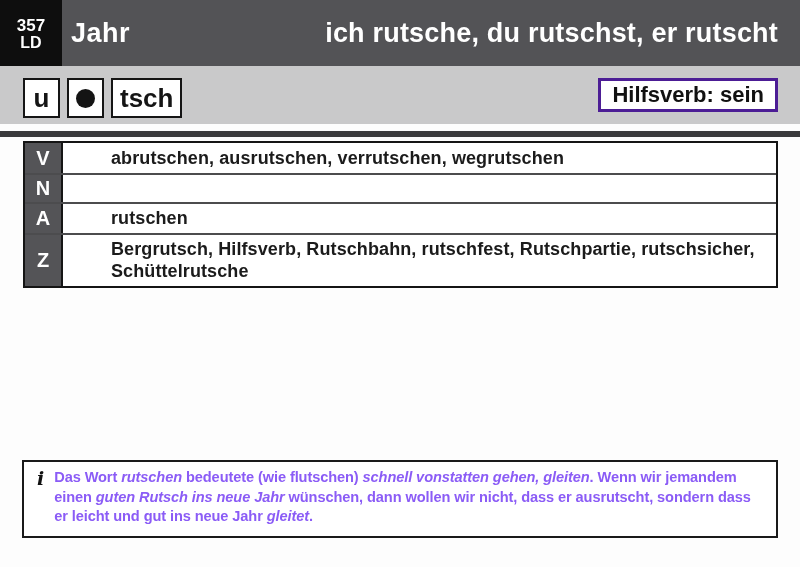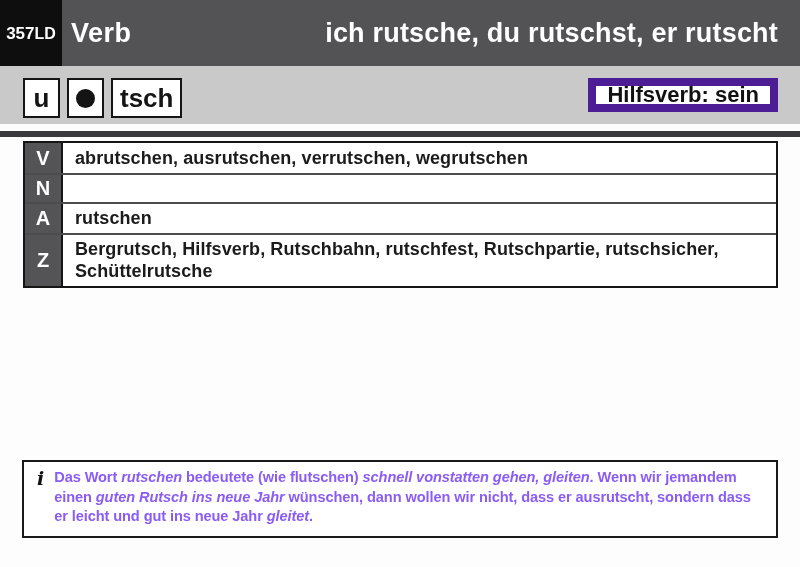--- a/index.html
+++ b/index.html
@@ -6,21 +6,21 @@
   html, body { width: 800px; height: 567px; background: #fdfdfd; overflow: hidden; }
   body { font-family: "Liberation Sans", sans-serif; }
 
   
   .header {
     height: 66px; background: #535356;
     display: flex; align-items: stretch;
   }
   .num-box {
     width: 62px; background: #0e0e0e; color: #fff;
-    display: flex; align-items: center; justify-content: center;
+    display: flex; flex-direction: column; align-items: center; justify-content: center;
     line-height: 1.05; padding-top: 2px;
   }
   .num-box .num { font-size: 17px; font-weight: bold; }
   .num-box .code { font-size: 16px; font-weight: bold; }
   .word-class {
     color: #fff; font-size: 27px; font-weight: bold;
     align-self: center; margin-left: 9px; letter-spacing: 0.5px;
   }
   .conjugation {
     color: #fff; font-size: 27px; font-weight: bold;
@@ -36,21 +36,21 @@
   .sound-box {
     height: 40px; min-width: 37px; background: #fff; border: 2px solid #151515;
     display: flex; align-items: center; justify-content: center;
     font-size: 26px; font-weight: bold; color: #151515; padding: 0 7px;
     margin-right: 7px;
   }
   .dot {
     width: 19px; height: 19px; border-radius: 50%; background: #141414; display: block;
   }
   .aux-box {
-    height: 34px; background: #fff; border: 8px solid #4c1d95;
+    height: 34px; background: #fff; border: 3px solid #4c1d95;
     display: flex; align-items: center; margin-left: auto; padding: 0 11px;
     font-size: 22px; font-weight: bold; color: #111;
   }
 
   
   .rule { height: 6px; background: #3b3b3d; margin-top: 7px; }
 
   
   .word-table {
     margin: 4px 22px 0 23px; border: 2px solid #151515; background: #fff;
@@ -61,20 +61,21 @@
     width: 38px; flex: 0 0 38px; background: #545457; color: #fff;
     border-right: 2px solid #151515;
     display: flex; align-items: center; justify-content: center;
     font-size: 20px; font-weight: bold;
   }
   .wt-content {
     flex: 1; display: flex; align-items: center;
     padding: 3px 10px 4px 12px;
     font-size: 18px; font-weight: bold; color: #1b1b1b; line-height: 22px;
     letter-spacing: 0.1px;
+    margin-left: 36px;
   }
   .h-v { min-height: 32px; } .h-n { min-height: 29px; } .h-a { min-height: 31px; } .h-z { min-height: 50px; }
 
   
   .info-box {
     margin: 172px 22px 0 22px; border: 2px solid #1a1a1a; background: #fff;
     display: flex; align-items: flex-start; padding: 6px 10px 9px 7px;
     min-height: 78px;
   }
   .info-icon {
@@ -88,21 +89,21 @@
   .info-text .it { font-style: italic; }
 </style>
 </head>
 <body>
 
 <div class="header">
   <div class="num-box">
     <span class="num">357</span>
     <span class="code">LD</span>
   </div>
-  <span class="word-class">Verb</span>
+  <span class="word-class">Jahr</span>
   <span class="conjugation">ich rutsche, du rutschst, er rutscht</span>
 </div>
 
 <div class="sound-bar">
   <div class="sound-box">u</div>
   <div class="sound-box">
     <span class="dot"></span>
   </div>
   <div class="sound-box">tsch</div>
   <div class="aux-box">

